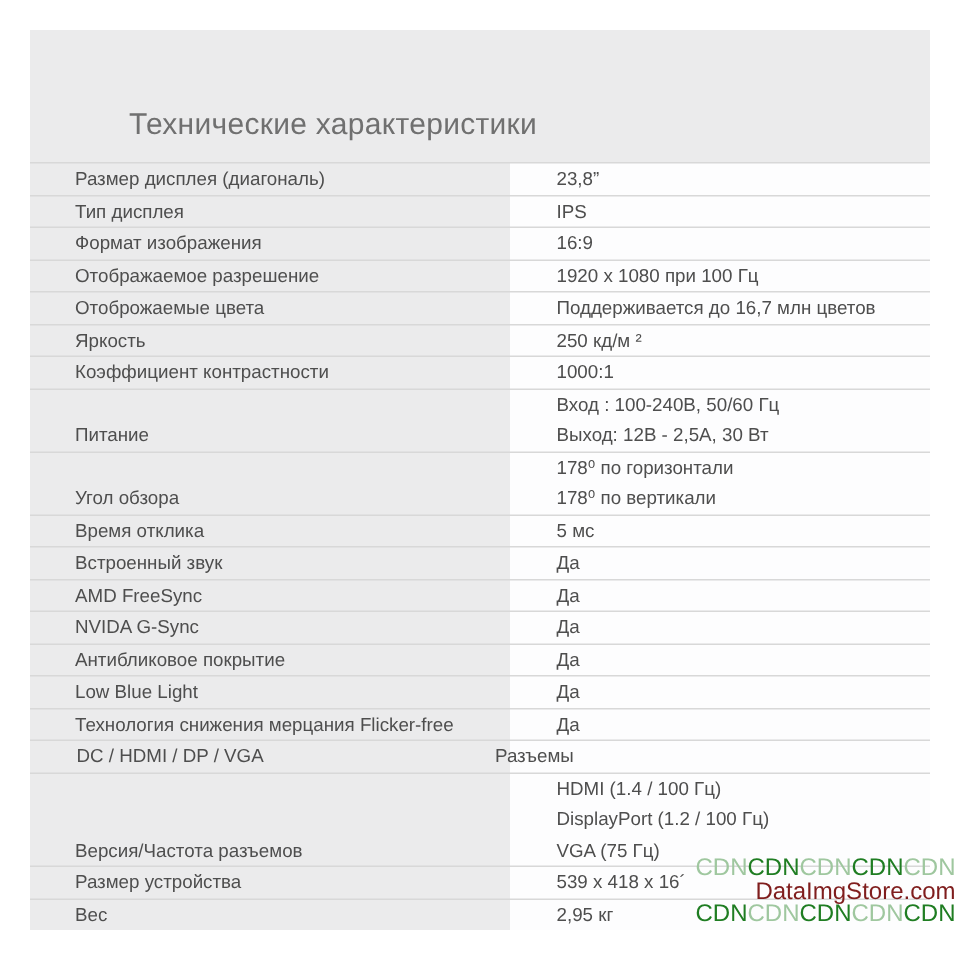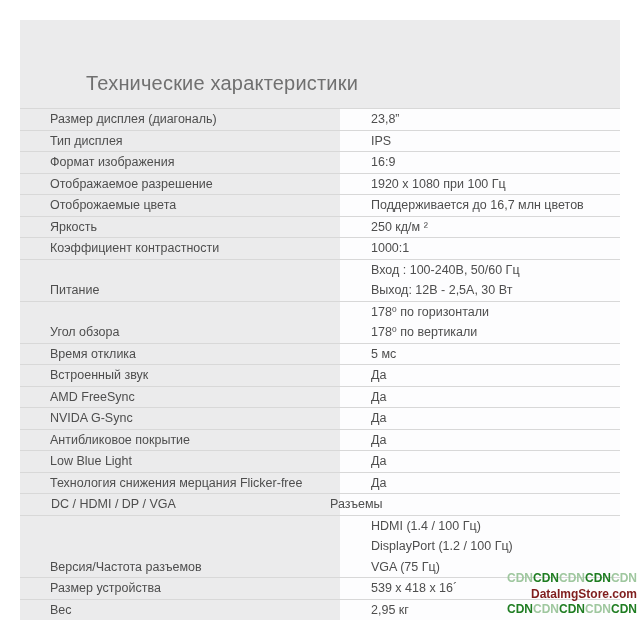--- a/index.html
+++ b/index.html
@@ -37,21 +37,21 @@
     width:320px;box-sizing:border-box;padding-left:30px;
     display:flex;align-items:flex-start;
   }
   .cell.label span{display:block;}
   .cell.value{
     flex:1;box-sizing:border-box;padding-left:31px;
   }
   .value-line{display:block;}
   .watermark{
     position:absolute;top:571px;right:3px;
-    text-align:right;font-weight:700;font-size:12px;line-height:15.5px;
+    text-align:right;font-weight:400;font-size:16px;line-height:15.5px;
     white-space:nowrap;
   }
   .watermark .wm-line{display:block;}
 </style>
 </head>
 <body>
 
 <div class="card">
   <div class="white-col"></div>
   <div class="card-header">

